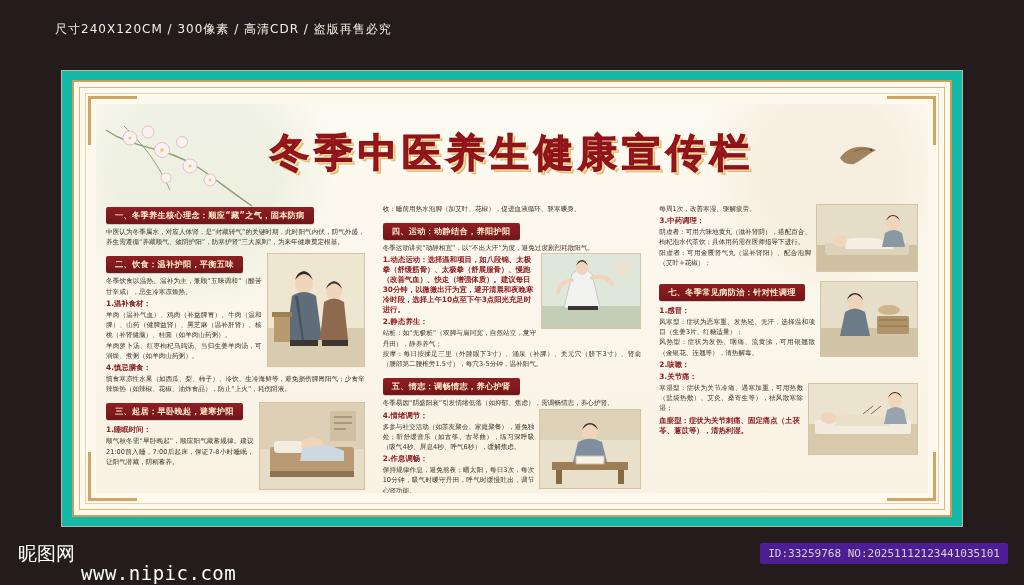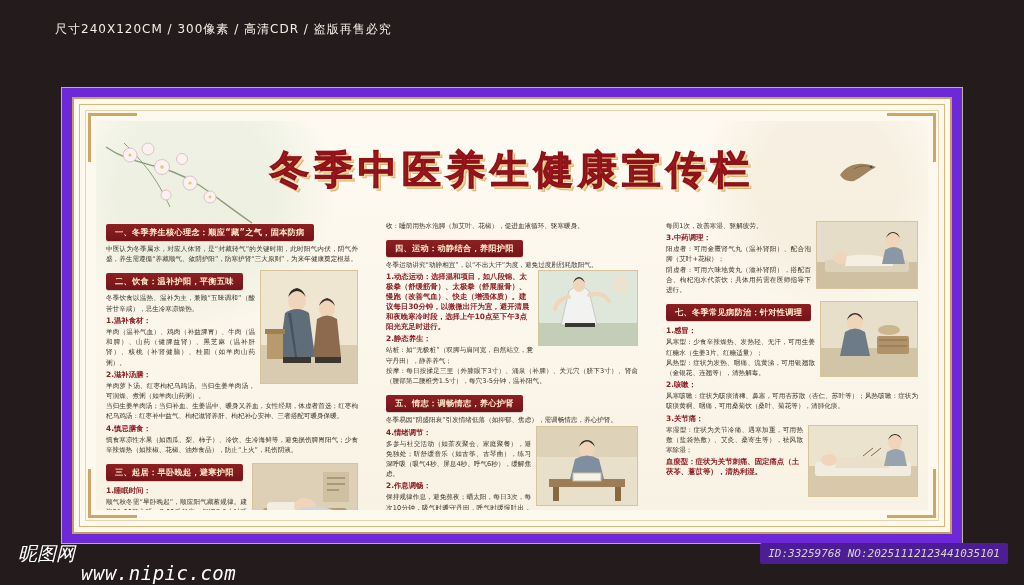--- a/index.html
+++ b/index.html
@@ -16,37 +16,37 @@
     display:flex;align-items:center;
   }
   .spec-text{
     margin-left:55px;color:#f2efe6;font-size:12px;letter-spacing:1px;
     font-family:"DejaVu Sans",sans-serif;
   }
 
   
   .bottom-bar{
     position:absolute;left:0;bottom:0;width:1024px;height:63px;
-    display:flex;align-items:center;justify-content:space-between;font-style:italic;
+    display:flex;align-items:center;justify-content:space-between;
   }
   .brand{
     margin-left:18px;display:flex;align-items:center;gap:6px;color:#fff;
   }
   .brand-cn{font-size:19px;font-family:"DejaVu Sans",sans-serif;color:#ffffff;}
   .brand-url{font-size:19px;color:#ffffff;font-family:"DejaVu Sans Mono",monospace;letter-spacing:.5px;margin-top:39px;}
   .idtext{
     margin-right:16px;color:#d8d4cc;font-size:11px;
     font-family:"DejaVu Sans Mono",monospace;
     background:#4c1d95;padding:4px 8px;border-radius:2px;
   }
 
   
   .poster{
-    position:absolute;left:62px;top:88px;width:900px;height:455px;
-    background:#6d28d9;
+    position:absolute;left:62px;top:71px;width:900px;height:455px;
+    background:#14b8a6;
     box-shadow:0 0 0 1px #bfb49a;
   }
   .poster-inner{
     position:absolute;left:10px;top:9px;right:10px;bottom:9px;
     border:2px solid #c8a05a;
     background:#fdf9ef;
   }
   .poster-inner:before{
     content:"";position:absolute;left:5px;top:5px;right:5px;bottom:5px;
     border:1px solid #d9b877;
@@ -86,21 +86,21 @@
     text-shadow:
       2px 2px 0 #f3d9a0,
       3px 3px 0 #d8b66f,
       0 0 1px #8d1319;
     -webkit-text-stroke:1px #8d1319;
   }
 
   
   .cols{
     position:absolute;left:10px;right:10px;top:100px;bottom:6px;
-    display:flex;gap:28px;
+    display:flex;gap:18px;
   }
   .col{flex:1;position:relative;}
   .col-1{flex:1.02;}
   .col-2{flex:1.02;}
   .col-3{flex:1.02;}
 
   .sec{margin-bottom:6px;position:relative;}
   .sec-head{
     display:inline-block;
     background:linear-gradient(180deg,#8e1f23,#731519);
@@ -216,23 +216,21 @@
                     <rect x="54" y="86" width="26" height="6" fill="#3c3630"></rect>
                   </g>
                   <rect x="6" y="62" width="16" height="26" fill="#b79a6d"></rect>
                   <rect x="4" y="58" width="20" height="5" fill="#9d8155"></rect>
                 </svg>
               </div>
 
               <div class="body">冬季饮食以温热、温补为主，兼顾“五味调和”（酸苦甘辛咸），忌生冷寒凉燥热。</div>
               <div class="sub">1.温补食材：</div>
               <div class="body">羊肉（温补气血）、鸡肉（补益脾胃）、牛肉（温和脾）、山药（健脾益肾）、黑芝麻（温补肝肾）、核桃（补肾健脑）、桂圆（如羊肉山药粥）。</div>
-              <div class="sub">2.滋补汤膳：</div>
               <div class="body">羊肉萝卜汤、红枣枸杞乌鸡汤、当归生姜羊肉汤，可润燥、煮粥（如羊肉山药粥）。</div>
-              <div class="body">当归生姜羊肉汤；当归补血、生姜温中、暖身又养血，女性经期，体虚者首选；红枣枸杞乌鸡汤：红枣补中益气、枸杞滋肾养肝、枸杞补心安神、三者搭配可暖身保暖。</div>
               <div class="sub">4.慎忌膳食：</div>
               <div class="body">慎食寒凉性水果（如西瓜、梨、柿子）、冷饮、生冷海鲜等，避免损伤脾胃阳气；少食辛辣燥热（如辣椒、花椒、油炸食品），防止“上火”，耗伤阴液。</div>
             </div>
 
             <div class="sec clearfix">
               <div class="sec-head">三、起居：早卧晚起，避寒护阳</div>
 
               <div class="imgbox wrap-right" style="width:104px;height:86px;margin-top:2px;">
                 <svg viewBox="0 0 104 86" style="position:absolute;inset:0;z-index:5">
                   <rect width="104" height="86" fill="#e7dcc6"></rect>
@@ -329,22 +327,22 @@
                   <path d="M30 34 q26 -4 46 4 l0 6 h-48Z" fill="#f4efe2"></path>
                   <g>
                     <ellipse cx="76" cy="18" rx="7" ry="8" fill="#f0d5bb"></ellipse>
                     <path d="M69 16 q7 -10 14 0 q-2 -6 -7 -6 q-5 0 -7 6Z" fill="#332e29"></path>
                     <path d="M68 28 q9 -6 17 0 l3 14 h-23Z" fill="#8a98a6"></path>
                   </g>
                 </svg>
               </div>
               <div class="body">每周1次，改善寒湿、驱解疲劳。</div>
               <div class="sub">3.中药调理：</div>
+              <div class="body">阴虚者：可用六味地黄丸（滋补肾阴），搭配百合、枸杞泡水代茶饮；具体用药需在医师指导下进行。</div>
               <div class="body">阳虚者：可用金匮肾气丸（温补肾阳）、配合泡脚（艾叶+花椒）；</div>
-              <div class="body">阴虚者：可用六味地黄丸（滋补肾阴），搭配百合、枸杞泡水代茶饮；具体用药需在医师指导下进行。</div>
             </div>
 
             <div class="sec clearfix">
               <div class="sec-head">七、冬季常见病防治：针对性调理</div>
 
               <div class="imgbox wrap-right" style="width:96px;height:74px;">
                 <svg viewBox="0 0 96 74" style="position:absolute;inset:0;z-index:5">
                   <rect width="96" height="74" fill="#e8dfca"></rect>
                   <rect y="46" width="96" height="28" fill="#d2c4a6"></rect>
                   <g>
@@ -352,24 +350,23 @@
                     <path d="M26 18 q8 -11 16 0 q-2 -7 -8 -7 q-6 0 -8 7Z" fill="#35302b"></path>
                     <path d="M24 30 q10 -7 20 0 l5 24 h-30Z" fill="#6d7b88"></path>
                   </g>
                   <rect x="56" y="34" width="32" height="18" rx="2" fill="#b1936a"></rect>
                   <path d="M58 38 h28 M58 44 h28" stroke="#8e7148" stroke-width="1.2"></path>
                   <ellipse cx="68" cy="28" rx="11" ry="5" fill="#cbb68e"></ellipse>
                 </svg>
               </div>
 
               <div class="sub">1.感冒：</div>
-              <div class="body">风寒型：少食辛辣燥热、发热轻、无汗，可用生姜红糖水（生姜3片、红糖适量）；</div>
+              <div class="body">风寒型：症状为恶寒重、发热轻、无汗，选择温和项目（生姜3片、红糖适量）；</div>
               <div class="body">风热型：症状为发热、咽痛、流黄涕，可用银翘散（金银花、连翘等），清热解毒。</div>
               <div class="sub">2.咳嗽：</div>
-              <div class="body">风寒咳嗽：症状为咳痰清稀、鼻塞，可用杏苏散（杏仁、苏叶等）；风热咳嗽：症状为咳痰黄稠、咽痛，可用桑菊饮（桑叶、菊花等），清肺化痰。</div>
               <div class="sub">3.关节痛：</div>
 
               <div class="imgbox wrap-right" style="width:108px;height:70px;">
                 <svg viewBox="0 0 108 70" style="position:absolute;inset:0;z-index:5">
                   <rect width="108" height="70" fill="#ece3ce"></rect>
                   <rect y="40" width="108" height="30" fill="#d7c9aa"></rect>
                   <rect x="6" y="36" width="96" height="14" rx="3" fill="#f2ece0"></rect>
                   <ellipse cx="20" cy="34" rx="8" ry="6" fill="#f0d5bb"></ellipse>
                   <path d="M28 32 q30 -4 52 4 l0 6 h-54Z" fill="#eadfc9"></path>
                   <g>

